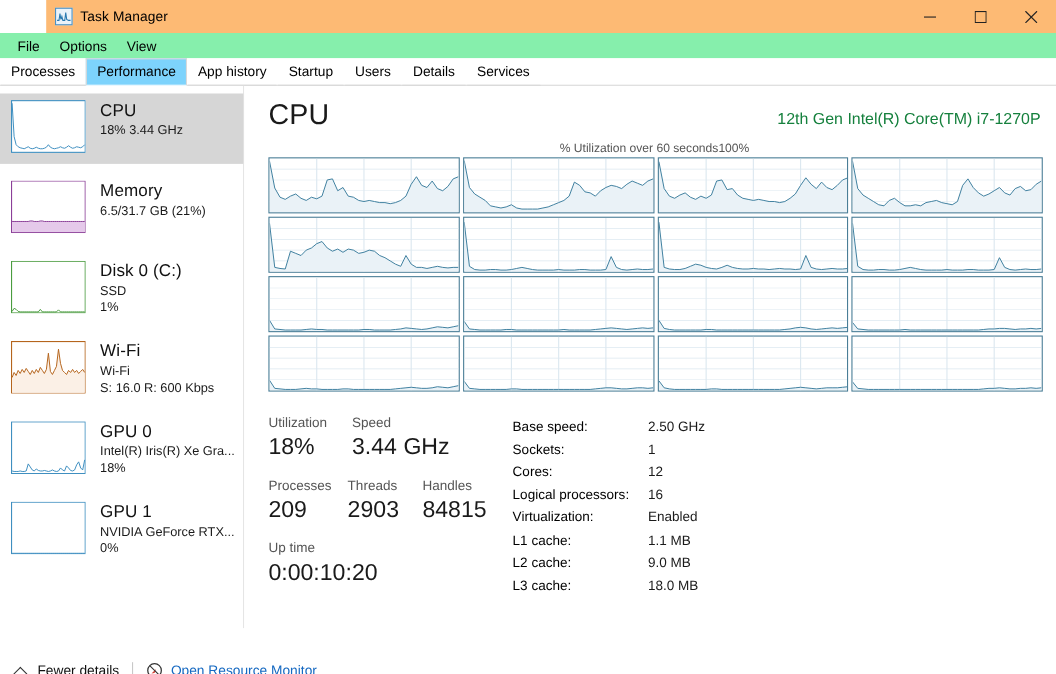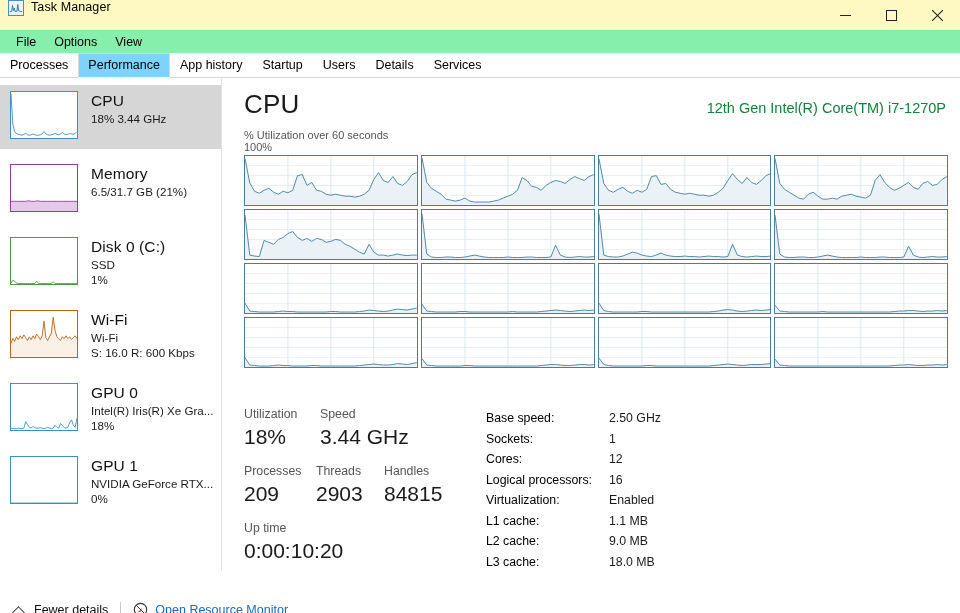--- a/index.html
+++ b/index.html
@@ -8,22 +8,24 @@
     background: #ffffff;
     font-family: "Liberation Sans", sans-serif;
     overflow: hidden;
     -webkit-font-smoothing: antialiased;
   }
 
   
   .titlebar {
     height: 30px;
     display: flex;
-    background: #fef9c3;
-    position: relative;
+    align-items: center;
+    background: #fdba74;
+    position: relative;
+    margin-left: 42px;
   }
   .titlebar .app-icon {
     width: 16px; height: 16px;
     margin-left: 8px; margin-right: 7px;
     position: relative;
     border: 1px solid #4a90c4;
     background: #eaf3fa;
     flex: none;
   }
   .titlebar .app-title {
@@ -172,43 +174,41 @@
     color: #15803d;
     line-height: 20px;
   }
   .graph-labels {
     display: flex;
     justify-content: center;
     font-size: 11px;
     color: #555;
     margin-top: 9px;
     padding-right: 2px;
-    flex-direction: column;
   }
 
   .grid {
     display: grid;
     grid-template-columns: repeat(4, 1fr);
     grid-template-rows: repeat(4, 51px);
     gap: 3px;
     margin-top: 2px;
   }
   .cell {
     border: 1px solid #4a7e97;
     background: #ffffff;
     position: relative;
     overflow: hidden;
   }
   .cell svg { display: block; width: 100%; height: 100%; }
 
   
   .stats {
     display: flex;
-    margin-top: 38px;
-    gap: 20px;
+    margin-top: 20px;
   }
   .stats-left { width: 222px; flex: none; }
   .stat-row { display: flex; margin-bottom: 13px; }
   .stat-block { margin-right: 0; }
   .stat-label {
     font-size: 12.3px;
     color: #555;
     line-height: 17px;
   }
   .stat-value {

